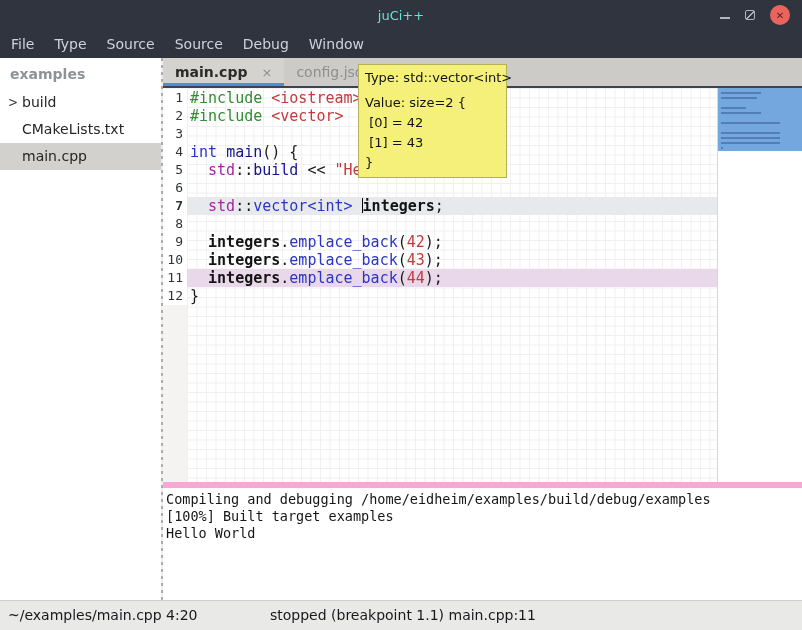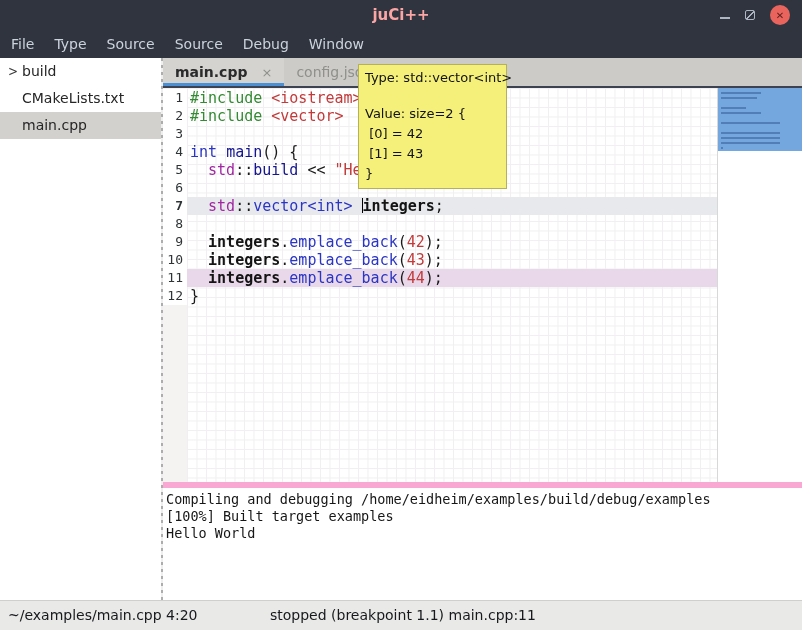--- a/index.html
+++ b/index.html
@@ -6,21 +6,21 @@
     --accent:#4b8fd5; --close_button:#ea645e; --tooltip_bg:#f4f07a;
     --current_line:#e7e9ec; --breakpoint_line:#e9d8e9; --minimap_view:#74a7de;
     --header_bg:#2f343f;
   }
   *{box-sizing:border-box;margin:0;padding:0}
   body{width:802px;height:630px;overflow:hidden;position:relative;background:#fff;
        font-family:"DejaVu Sans","Liberation Sans",sans-serif;}
 
   
   .titlebar{height:30px;background:var(--header_bg);display:flex;align-items:center;justify-content:center;position:relative}
-  .title{color:#fca5a5;font-size:15px;font-weight:bold}
+  .title{color:#5eead4;font-size:13px;font-weight:normal}
   .win-controls{position:absolute;right:12px;top:0;height:30px;display:flex;align-items:center;gap:15px}
   .btn-min{width:10px;height:2px;background:#aeb6c3;margin-top:5px}
   .btn-restore{width:10px;height:10px;border:1px solid #aeb6c3;border-radius:2px;
     background:linear-gradient(135deg,transparent 44%,#aeb6c3 44%,#aeb6c3 58%,transparent 58%)}
   .btn-close{width:20px;height:20px;border-radius:50%;background:var(--close_button);color:#5d201e;
     font-size:10px;font-weight:bold;display:flex;align-items:center;justify-content:center}
 
   
   .menubar{height:28px;background:var(--header_bg);display:flex;align-items:center;padding-left:1px}
   .menu-item{padding:0 10px;color:#ccd3dd;font-size:14px;line-height:28px}
@@ -69,21 +69,21 @@
 
   
   .statusbar{height:30px;background:#e9e9e7;border-top:1px solid #cfcfcd;position:relative;
     font-size:14px;color:#17191c}
   .sb-left{position:absolute;left:8px;line-height:29px}
   .sb-status{position:absolute;left:270px;line-height:29px}
 
   
   .tooltip{position:absolute;left:358px;top:64px;width:149px;z-index:50;background:var(--tooltip_bg);
     border:1px solid #b5b05a;padding:4px 6px;font-size:13px;color:#131313}
-  .tt-type{line-height:17px;margin-bottom:18px;white-space:nowrap}
+  .tt-type{line-height:17px;margin-bottom:7px;white-space:nowrap}
   .tt-line{line-height:20px;white-space:pre}
 </style>
 </head>
 <body>
 
 <div class="titlebar">
   <span class="title">juCi++</span>
   <div class="win-controls">
     <span class="btn-min"></span>
     <span class="btn-restore"></span>
@@ -95,20 +95,21 @@
     <div class="menu-item">File</div>
     <div class="menu-item">Type</div>
     <div class="menu-item">Source</div>
     <div class="menu-item">Source</div>
     <div class="menu-item">Debug</div>
     <div class="menu-item">Window</div>
   </div>
 
 <div class="main">
   <div class="sidebar">
+    <div class="sb-header">examples</div>
     <div id="sb-items">
         <div class="sb-item"><span class="expander">&gt;</span><span>build</span></div>
         <div class="sb-item"><span>CMakeLists.txt</span></div>
         <div class="sb-item selected"><span>main.cpp</span></div>
       </div>
   </div>
   <div class="splitter"></div>
   <div class="rightpane">
     <div class="tabbar" id="tabbar">
         <div class="tab active">

